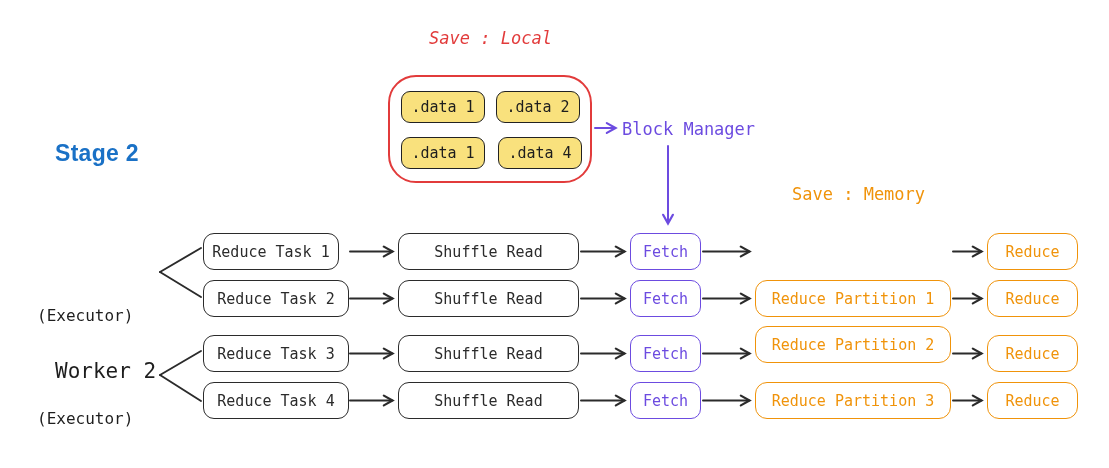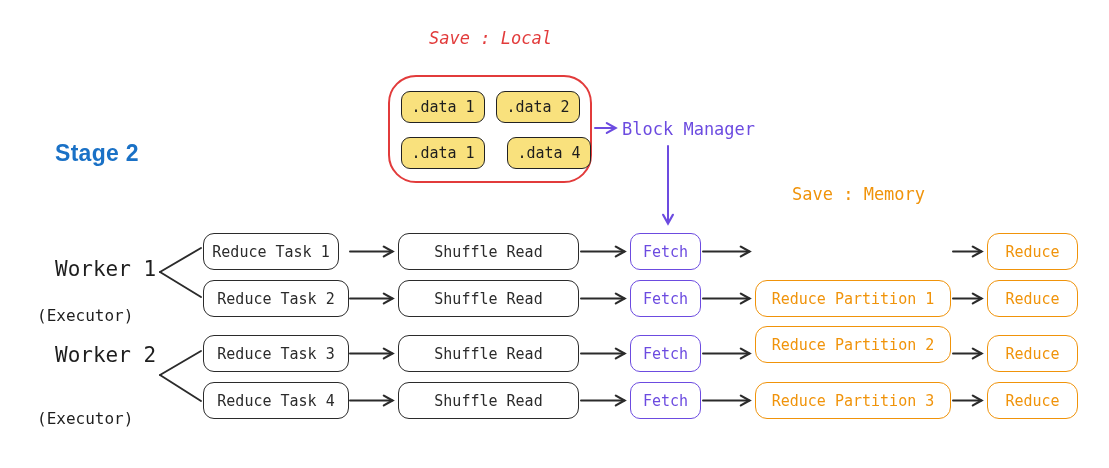--- a/index.html
+++ b/index.html
@@ -89,29 +89,28 @@
   </svg>
 
   <div class="lbl stage-lbl" style="left:55px; top:142px;">Stage 2</div>
 
   <div class="lbl lbl-red" style="left:388px; top:30px; width:205px; text-align:center;">Save : Local</div>
 
   <div class="red-container">
     <div class="datafile" style="left:11px; top:14px;">.data 1</div>
     <div class="datafile" style="left:106px; top:14px;">.data 2</div>
     <div class="datafile" style="left:11px; top:60px;">.data 1</div>
-    <div class="datafile" style="left:117px; top:60px;">.data 4</div>
+    <div class="datafile" style="left:108px; top:60px;">.data 4</div>
   </div>
 
   <div class="lbl lbl-orange" style="left:792px; top:186px;">Save : Memory</div>
   <div class="lbl lbl-purple" style="left:622px; top:121px;">Block Manager</div>
 
-  <div class="lbl worker-name" style="left:55px; top:259px;">Worker 1</div>
   <div class="lbl worker-role" style="left:37px; top:288px;">(Executor)</div>
-  <div class="lbl worker-name" style="left:55px; top:345px;text-align:center;">Worker 2</div>
+  <div class="lbl worker-name" style="left:55px; top:361px;text-align:center;">Worker 2</div>
   <div class="lbl worker-role" style="left:37px; top:391px;">(Executor)</div>
 
   <div class="node" style="left:203px; top:233px; width:136px;">Reduce Task 1</div>
   <div class="node" style="left:398px; top:233px; width:181px;">Shuffle Read</div>
   <div class="node purple" style="left:630px; top:233px; width:71px;">Fetch</div>
   <div class="node orange" style="left:987px; top:233px; width:91px;">Reduce</div>
 
   <div class="node" style="left:203px; top:280px; width:146px;">Reduce Task 2</div>
   <div class="node" style="left:398px; top:280px; width:181px;">Shuffle Read</div>
   <div class="node purple" style="left:630px; top:280px; width:71px;">Fetch</div>

